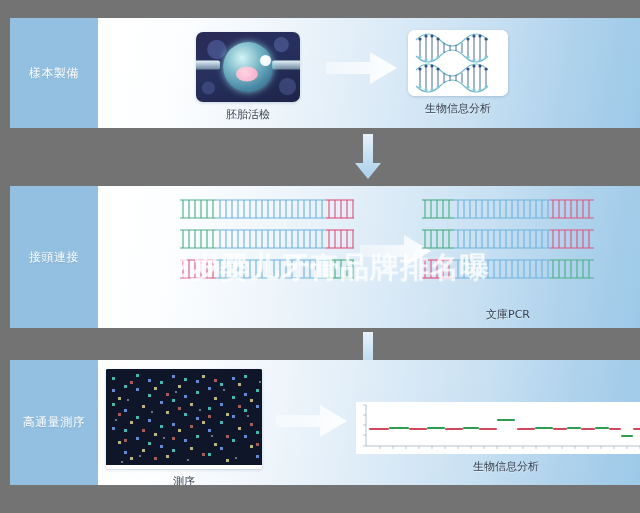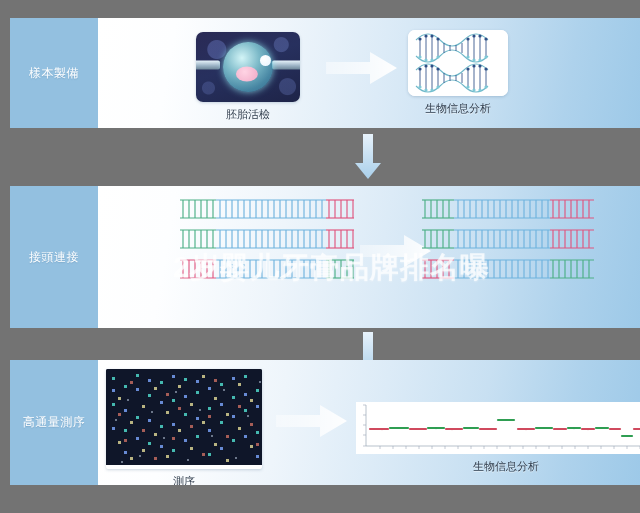--- a/index.html
+++ b/index.html
@@ -575,20 +575,21 @@
                   <line x1="141" y1="4" x2="141" y2="22"></line>
                 <line x1="147" y1="4" x2="147" y2="22"></line>
                   <line x1="153" y1="4" x2="153" y2="22"></line>
                 <line x1="159" y1="4" x2="159" y2="22"></line>
                   <line x1="165" y1="4" x2="165" y2="22"></line>
                 <line x1="171" y1="4" x2="171" y2="22"></line>
               </g>
             </g>
           </g>
         </svg>
+        <div class="caption">文庫PCR</div>
       </div>
 
     </div>
   </div>
 
   <svg class="arrow-down" style="left:354px; top:332px;" viewBox="0 0 28 46">
     <defs>
       <linearGradient id="adGrad2" x1="0" y1="0" x2="0" y2="1">
         <stop offset="0" stop-color="#e7f2fb"></stop>
         <stop offset="1" stop-color="#a9cfea"></stop>

